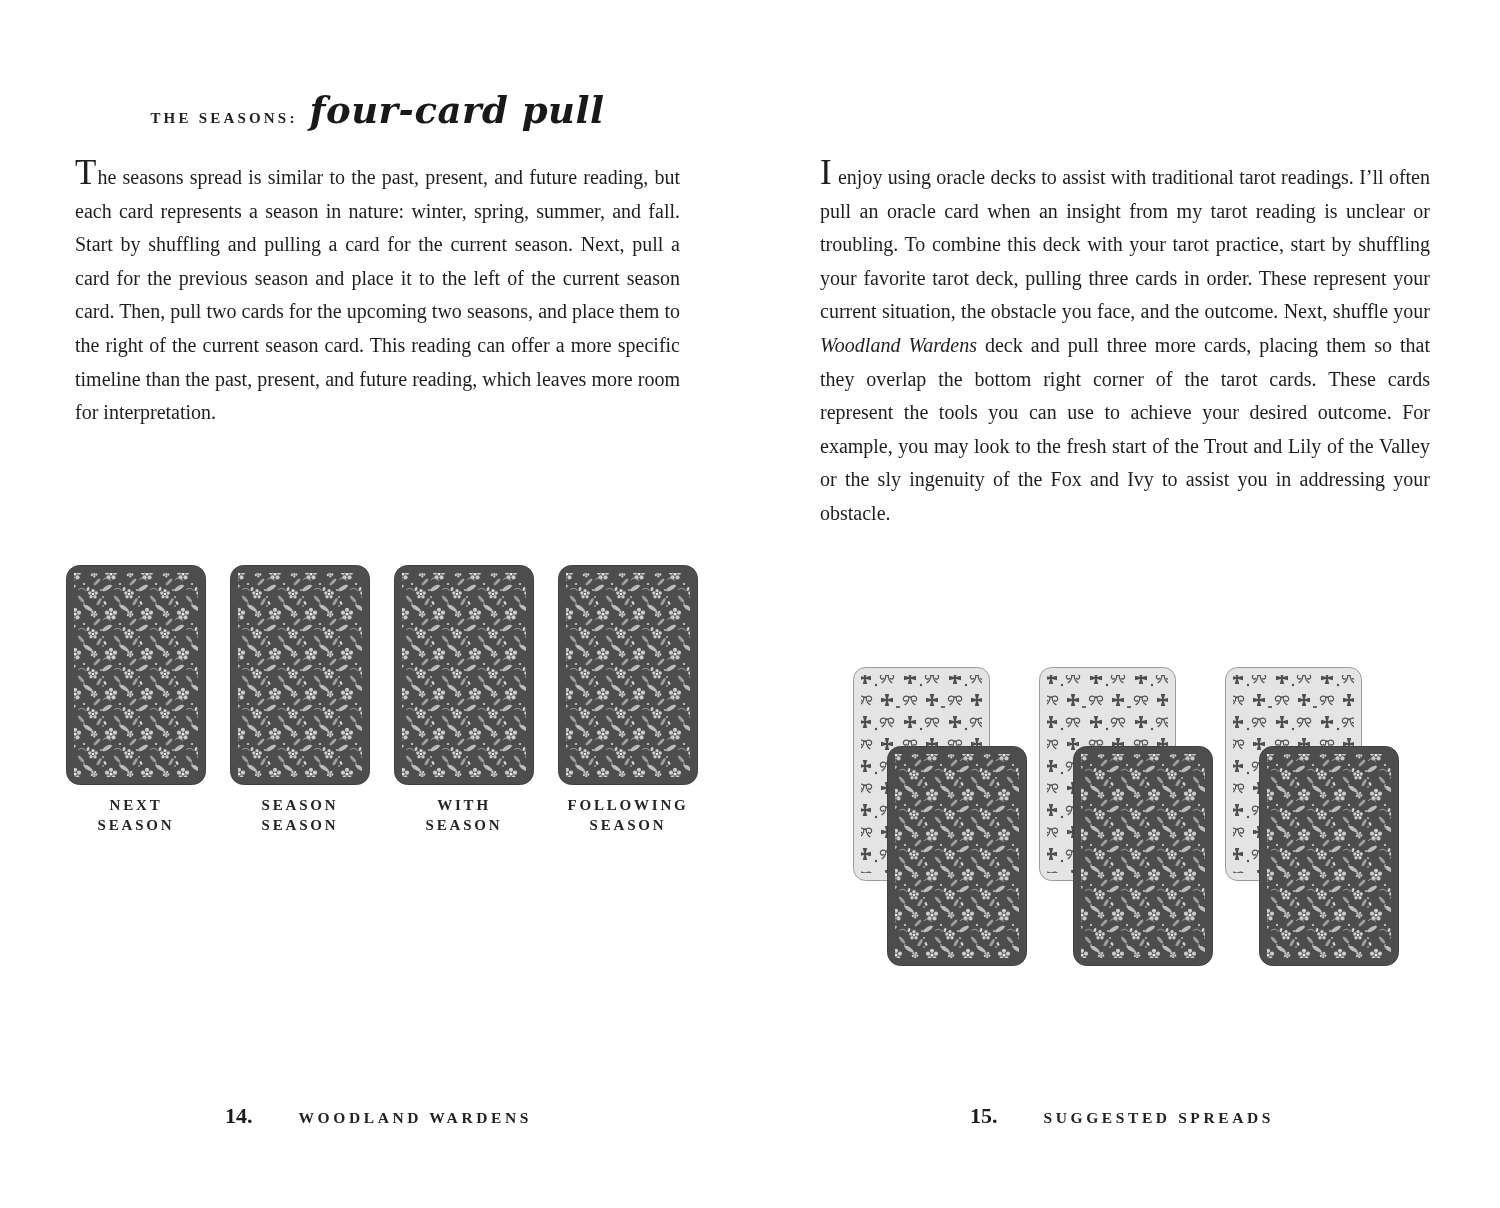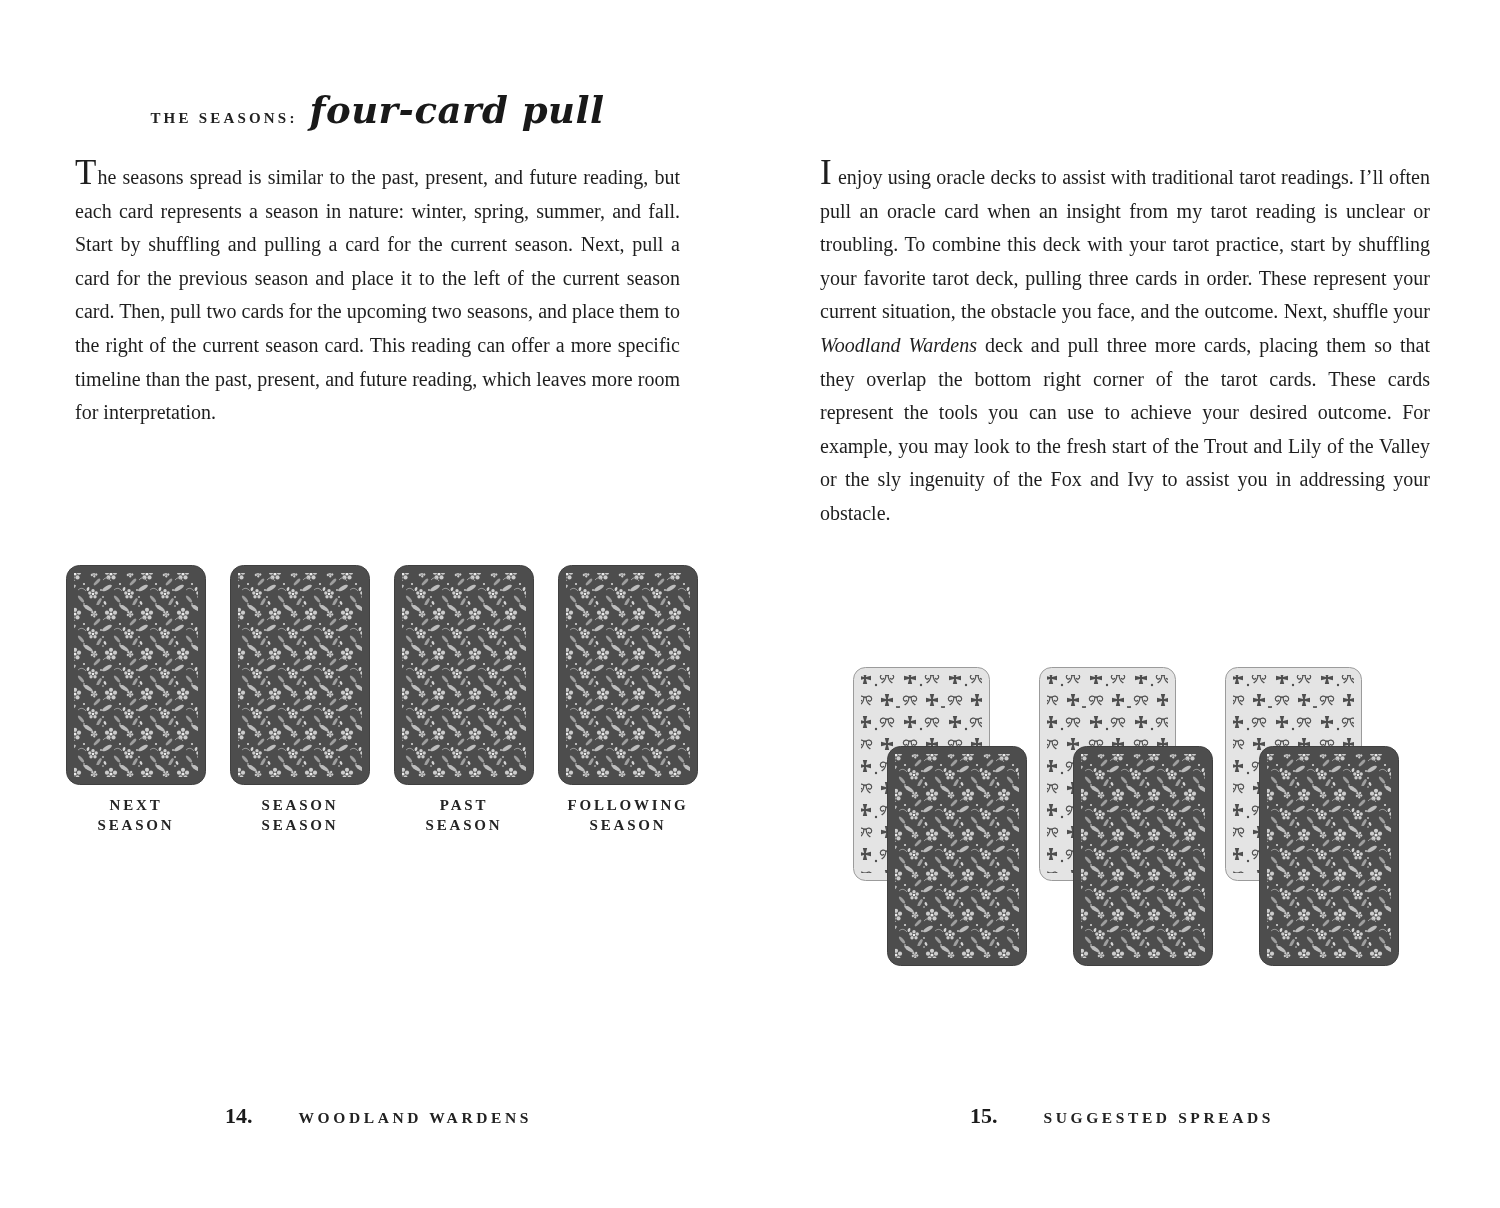--- a/index.html
+++ b/index.html
@@ -158,21 +158,21 @@
         <figcaption class="card-caption">
           <span>SEASON</span>
           <span>SEASON</span>
         </figcaption>
       </figure>
       <figure class="card-fig">
         <svg class="card-img" width="140" height="220" viewBox="0 0 140 220">
             <use href="#darkCardBack"></use>
           </svg>
         <figcaption class="card-caption">
-          <span>PAST</span>
+          <span>WITH</span>
           <span>SEASON</span>
         </figcaption>
       </figure>
       <figure class="card-fig">
         <svg class="card-img" width="140" height="220" viewBox="0 0 140 220">
             <use href="#darkCardBack"></use>
           </svg>
         <figcaption class="card-caption">
           <span>FOLLOWING</span>
           <span>SEASON</span>

